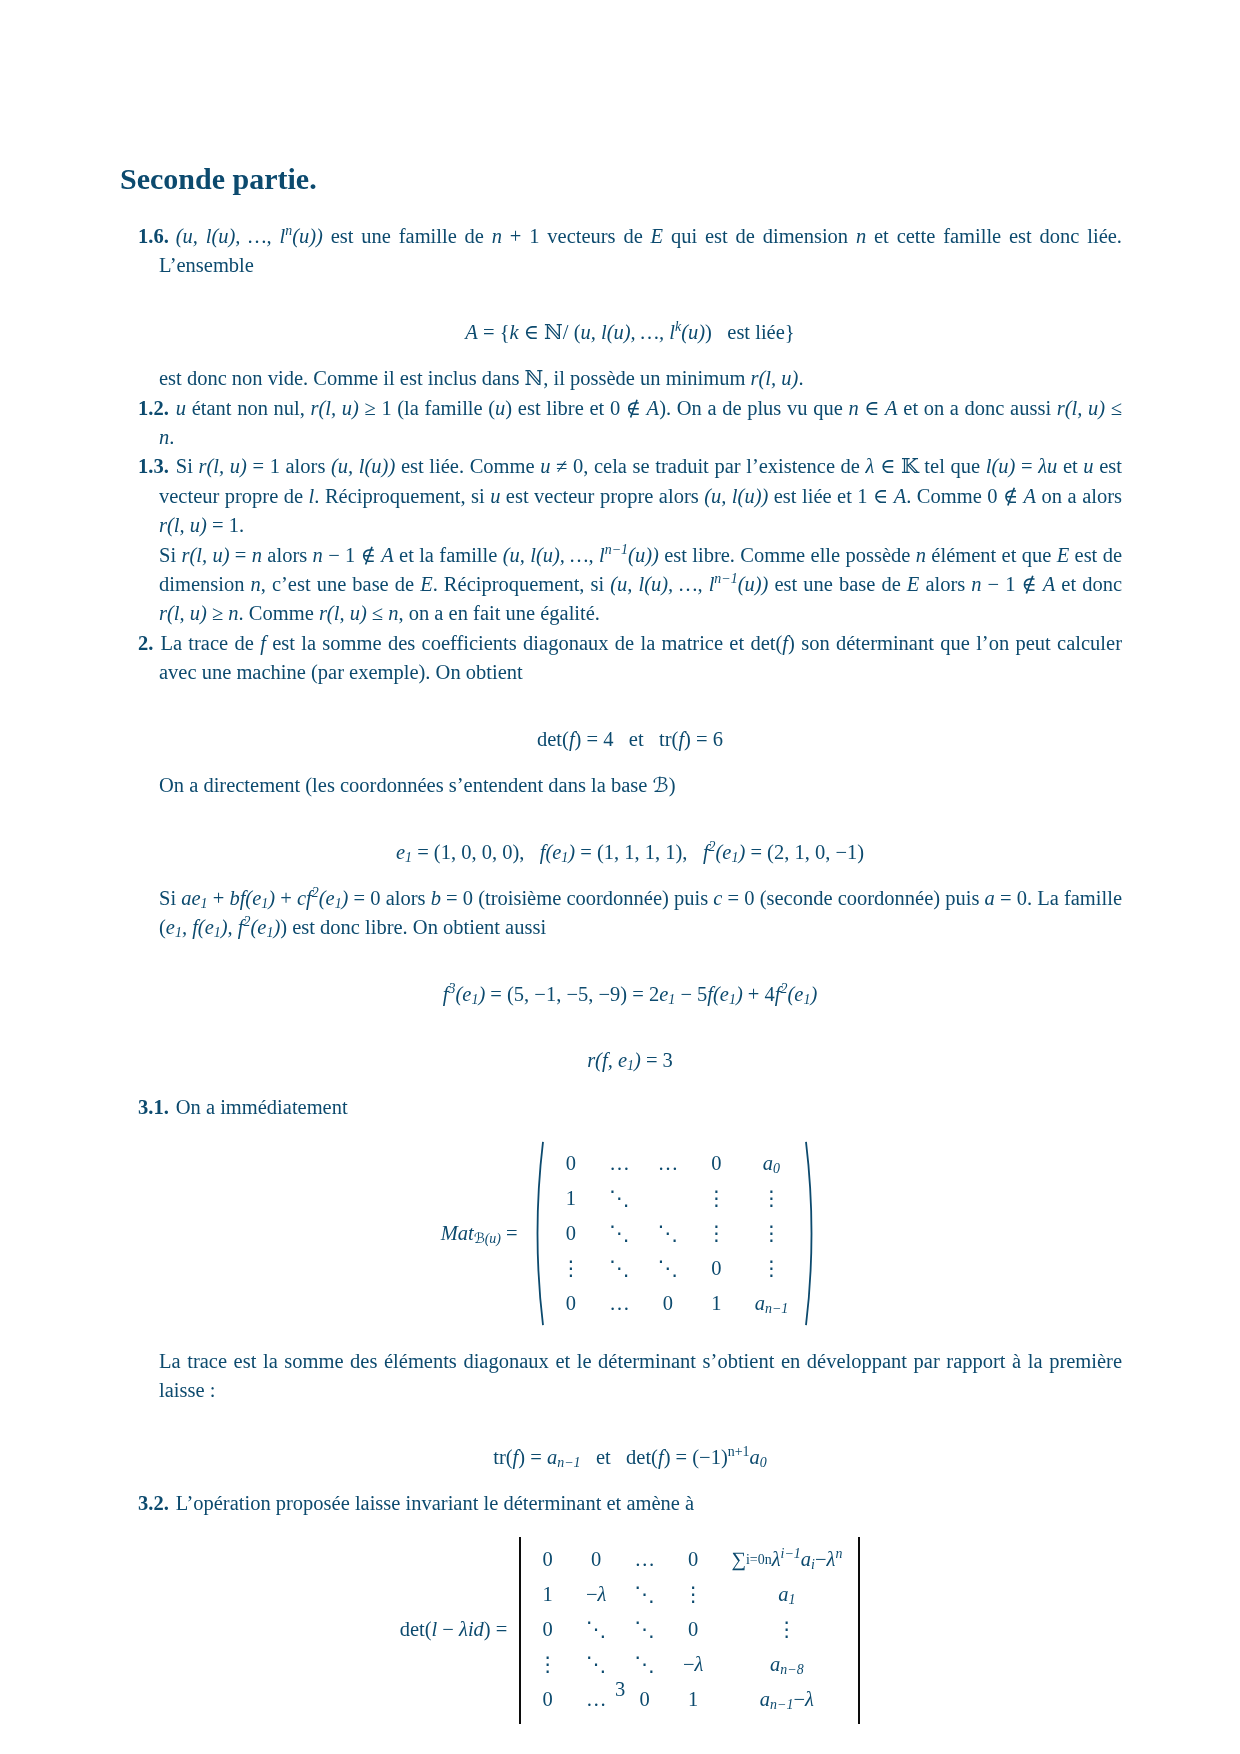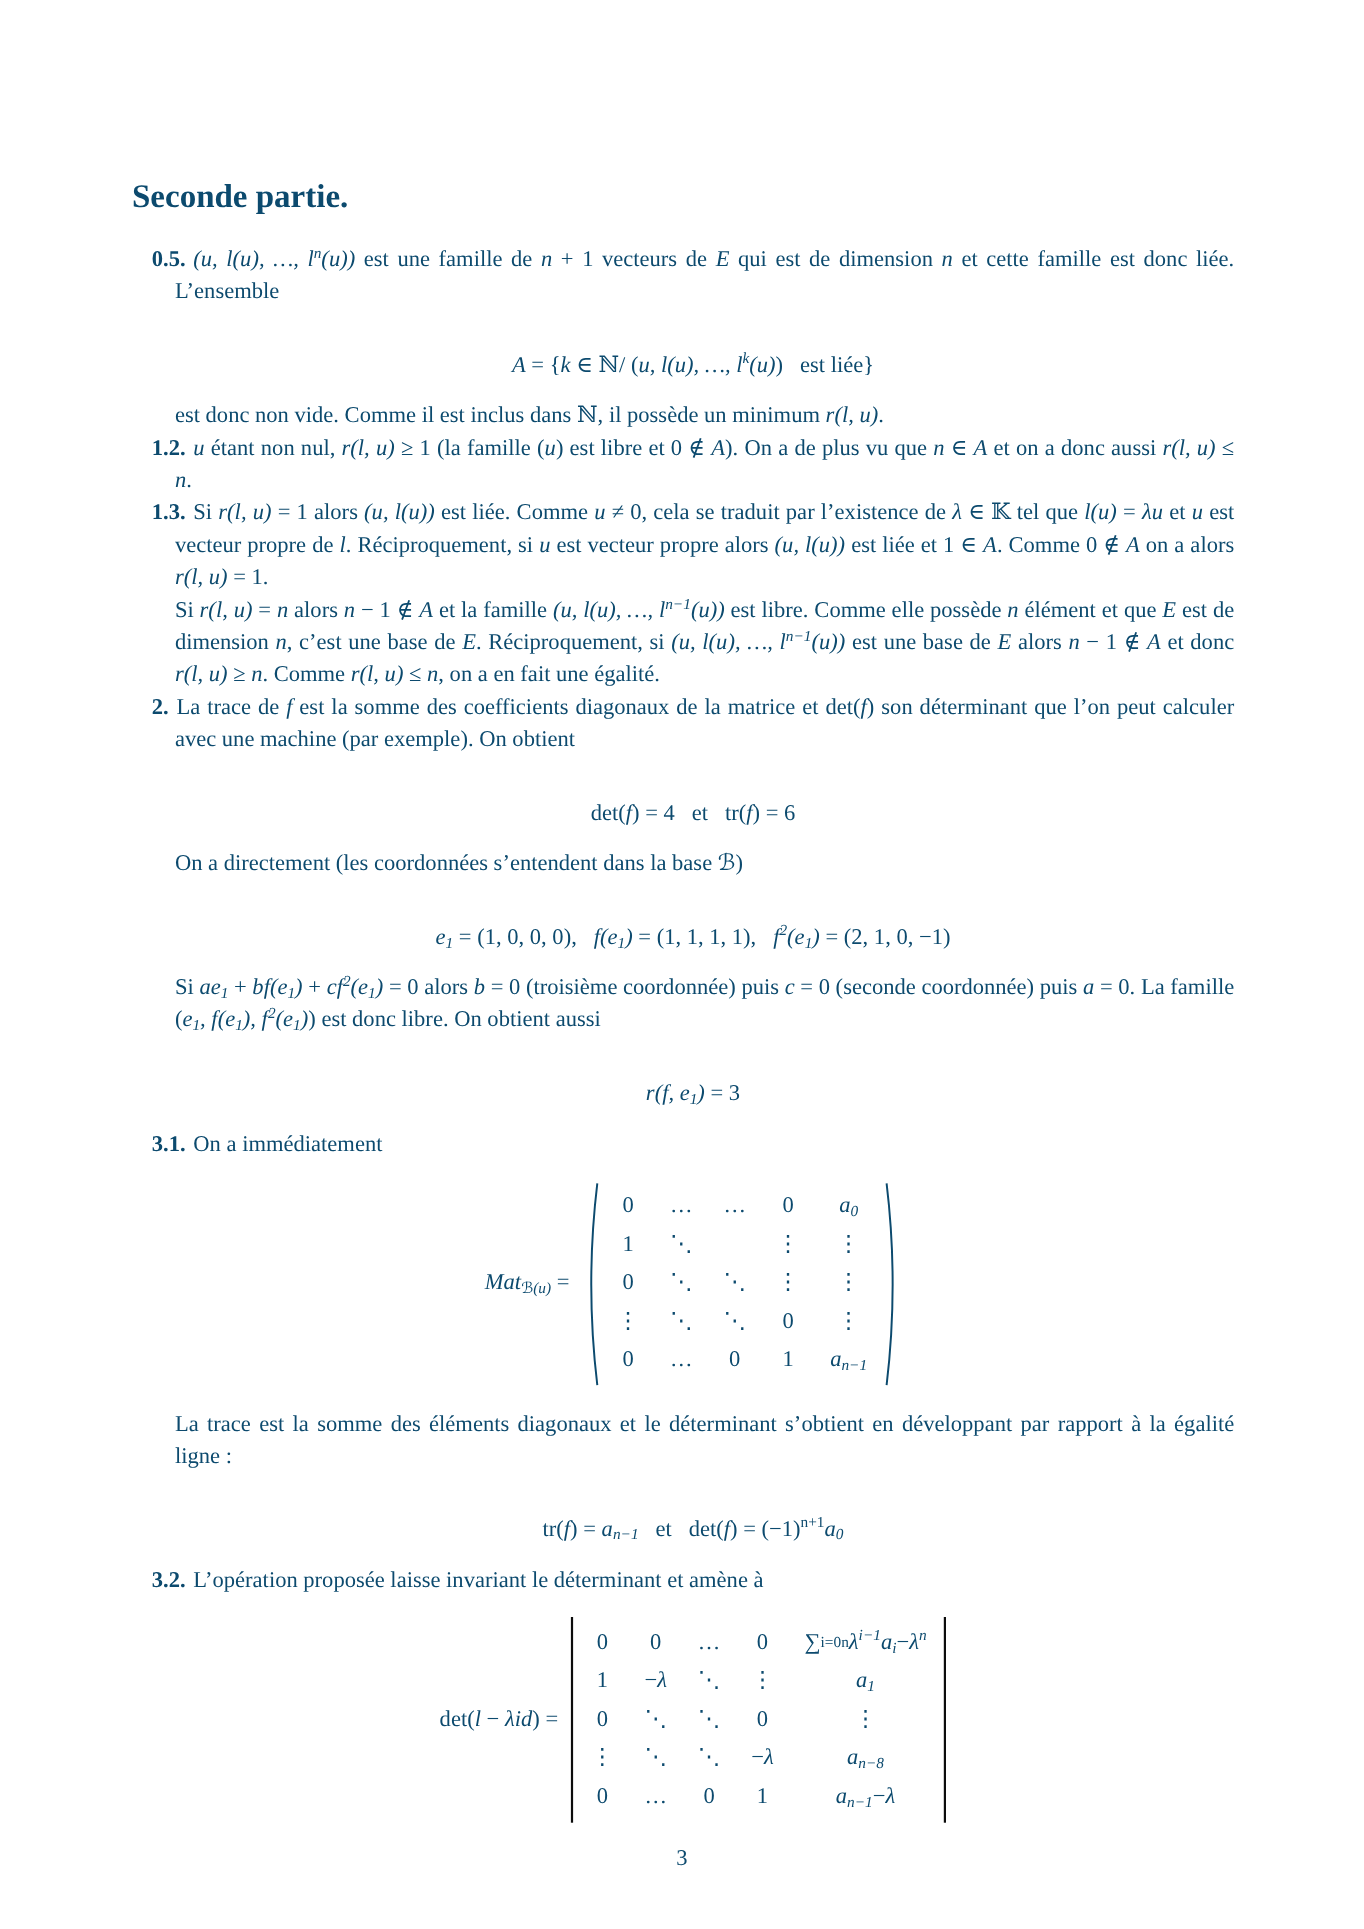--- a/index.html
+++ b/index.html
@@ -55,40 +55,41 @@
 <body>
 
 <div class="page">
   <div class="content">
 
     <h1 class="doc-title">Seconde partie.</h1>
 
     <div class="enum">
 
       <div class="enum-item">
-        <p class="ipar first"><span class="ilabel">0.5.</span><span><span class="v">(u, l(u), …, l<sup>n</sup>(u))</span> est une famille de <span class="v">n</span> + 1 vecteurs de <span class="v">E</span> qui est de dimension <span class="v">n</span> et cette famille est donc liée. L’ensemble</span></p>
+        <p class="ipar first"><span class="ilabel">1.6.</span><span><span class="v">(u, l(u), …, l<sup>n</sup>(u))</span> est une famille de <span class="v">n</span> + 1 vecteurs de <span class="v">E</span> qui est de dimension <span class="v">n</span> et cette famille est donc liée. L’ensemble</span></p>
         <div class="disp"><span class="mathline"><span class="v">A</span> = {<span class="v">k</span> ∈ ℕ/ (<span class="v">u, l(u), …, l<sup>k</sup>(u)</span>)  est liée}</span></div>
         <p class="ipar cont">est donc non vide. Comme il est inclus dans ℕ, il possède un minimum <span class="v">r(l, u)</span>.</p>
       </div>
 
       <div class="enum-item">
         <p class="ipar first"><span class="ilabel">1.2.</span><span><span class="v">u</span> étant non nul, <span class="v">r(l, u)</span> ≥ 1 (la famille (<span class="v">u</span>) est libre et 0 ∉ <span class="v">A</span>). On a de plus vu que <span class="v">n</span> ∈ <span class="v">A</span> et on a donc aussi <span class="v">r(l, u)</span> ≤ <span class="v">n</span>.</span></p>
       </div>
 
       <div class="enum-item">
         <p class="ipar first"><span class="ilabel">1.3.</span><span>Si <span class="v">r(l, u)</span> = 1 alors <span class="v">(u, l(u))</span> est liée. Comme <span class="v">u</span> ≠ 0, cela se traduit par l’existence de <span class="v">λ</span> ∈ 𝕂 tel que <span class="v">l(u)</span> = <span class="v">λu</span> et <span class="v">u</span> est vecteur propre de <span class="v">l</span>. Réciproquement, si <span class="v">u</span> est vecteur propre alors <span class="v">(u, l(u))</span> est liée et 1 ∈ <span class="v">A</span>. Comme 0 ∉ <span class="v">A</span> on a alors <span class="v">r(l, u)</span> = 1.</span></p>
         <p class="ipar cont">Si <span class="v">r(l, u)</span> = <span class="v">n</span> alors <span class="v">n</span> − 1 ∉ <span class="v">A</span> et la famille <span class="v">(u, l(u), …, l<sup>n−1</sup>(u))</span> est libre. Comme elle possède <span class="v">n</span> élément et que <span class="v">E</span> est de dimension <span class="v">n</span>, c’est une base de <span class="v">E</span>. Réciproquement, si <span class="v">(u, l(u), …, l<sup>n−1</sup>(u))</span> est une base de <span class="v">E</span> alors <span class="v">n</span> − 1 ∉ <span class="v">A</span> et donc <span class="v">r(l, u)</span> ≥ <span class="v">n</span>. Comme <span class="v">r(l, u)</span> ≤ <span class="v">n</span>, on a en fait une égalité.</p>
       </div>
 
       <div class="enum-item">
         <p class="ipar first"><span class="ilabel">2.</span><span>La trace de <span class="v">f</span> est la somme des coefficients diagonaux de la matrice et det(<span class="v">f</span>) son déterminant que l’on peut calculer avec une machine (par exemple). On obtient</span></p>
         <div class="disp"><span class="mathline">det(<span class="v">f</span>) = 4  et  tr(<span class="v">f</span>) = 6</span></div>
         <p class="ipar cont">On a directement (les coordonnées s’entendent dans la base ℬ)</p>
         <div class="disp"><span class="mathline"><span class="v">e<sub>1</sub></span> = (1, 0, 0, 0),  <span class="v">f(e<sub>1</sub>)</span> = (1, 1, 1, 1),  <span class="v">f<sup>2</sup>(e<sub>1</sub>)</span> = (2, 1, 0, −1)</span></div>
         <p class="ipar cont">Si <span class="v">ae<sub>1</sub></span> + <span class="v">bf(e<sub>1</sub>)</span> + <span class="v">cf<sup>2</sup>(e<sub>1</sub>)</span> = 0 alors <span class="v">b</span> = 0 (troisième coordonnée) puis <span class="v">c</span> = 0 (seconde coordonnée) puis <span class="v">a</span> = 0. La famille (<span class="v">e<sub>1</sub>, f(e<sub>1</sub>), f<sup>2</sup>(e<sub>1</sub>)</span>) est donc libre. On obtient aussi</p>
+        <div class="disp"><span class="mathline"><span class="v">f<sup>3</sup>(e<sub>1</sub>)</span> = (5, −1, −5, −9) = 2<span class="v">e<sub>1</sub></span> − 5<span class="v">f(e<sub>1</sub>)</span> + 4<span class="v">f<sup>2</sup>(e<sub>1</sub>)</span></span></div>
         <div class="disp"><span class="mathline"><span class="v">r(f, e<sub>1</sub>)</span> = 3</span></div>
       </div>
 
       <div class="enum-item">
         <p class="ipar first"><span class="ilabel">3.1.</span><span>On a immédiatement</span></p>
         <div class="matwrap">
           <div class="mat">
             <span class="matlabel"><span class="v">Mat<sub>ℬ(u)</sub></span> =</span>
             <svg class="paren" viewBox="0 0 15 100" preserveAspectRatio="none">
                 <path d="M13 1 Q2 50 13 99" fill="none" stroke="currentColor" stroke-width="1.8" vector-effect="non-scaling-stroke"></path>
@@ -122,21 +123,21 @@
                 <span class="mcell">1</span>
                 <span class="mcell">
                   <span class="v">a<sub>n−1</sub></span>
                 </span>
               </div>
             <svg class="paren" viewBox="0 0 15 100" preserveAspectRatio="none">
                 <path d="M2 1 Q13 50 2 99" fill="none" stroke="currentColor" stroke-width="1.8" vector-effect="non-scaling-stroke"></path>
               </svg>
           </div>
         </div>
-        <p class="ipar cont">La trace est la somme des éléments diagonaux et le déterminant s’obtient en développant par rapport à la égalité ligne :</p>
+        <p class="ipar cont">La trace est la somme des éléments diagonaux et le déterminant s’obtient en développant par rapport à la première laisse :</p>
         <div class="disp"><span class="mathline">tr(<span class="v">f</span>) = <span class="v">a<sub>n−1</sub></span>  et  det(<span class="v">f</span>) = (−1)<sup>n+1</sup><span class="v">a<sub>0</sub></span></span></div>
       </div>
 
       <div class="enum-item">
         <p class="ipar first"><span class="ilabel">3.2.</span><span>L’opération proposée laisse invariant le déterminant et amène à</span></p>
         <div class="matwrap">
           <div class="mat">
             <span class="matlabel">det(<span class="v">l</span> − <span class="v">λid</span>) =</span>
             <div class="dbar"></div>
             <div class="mgrid">

